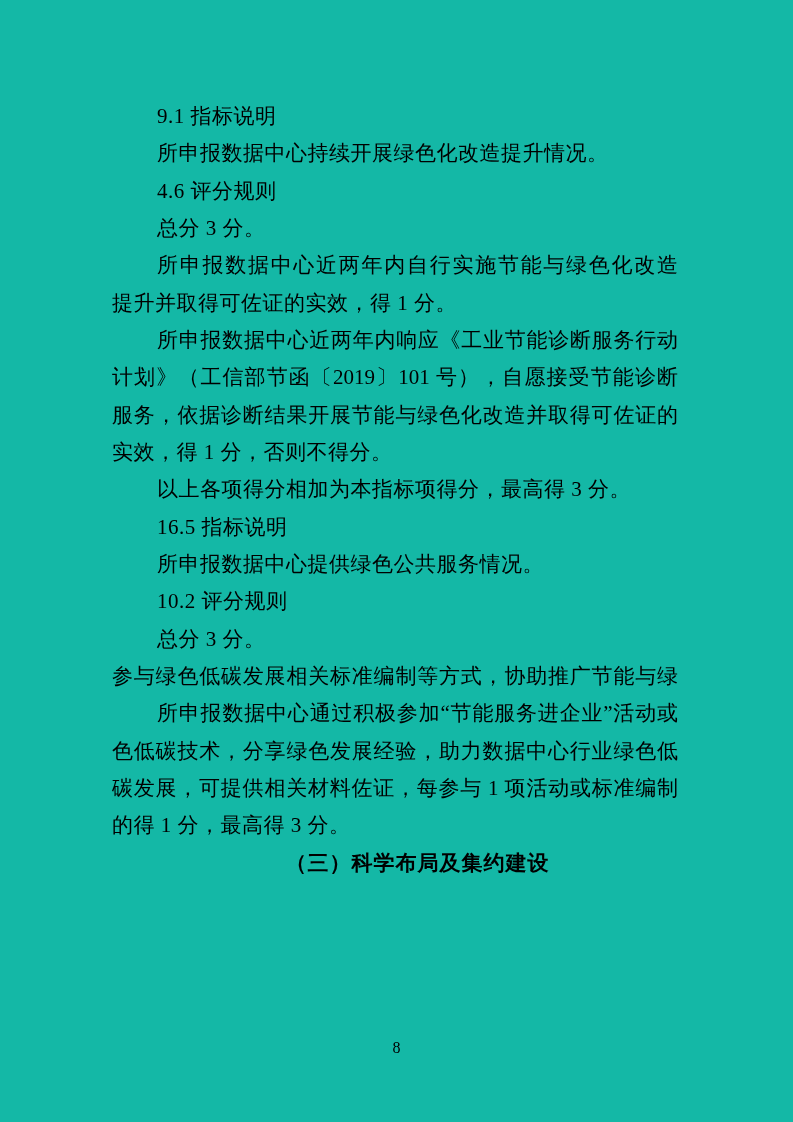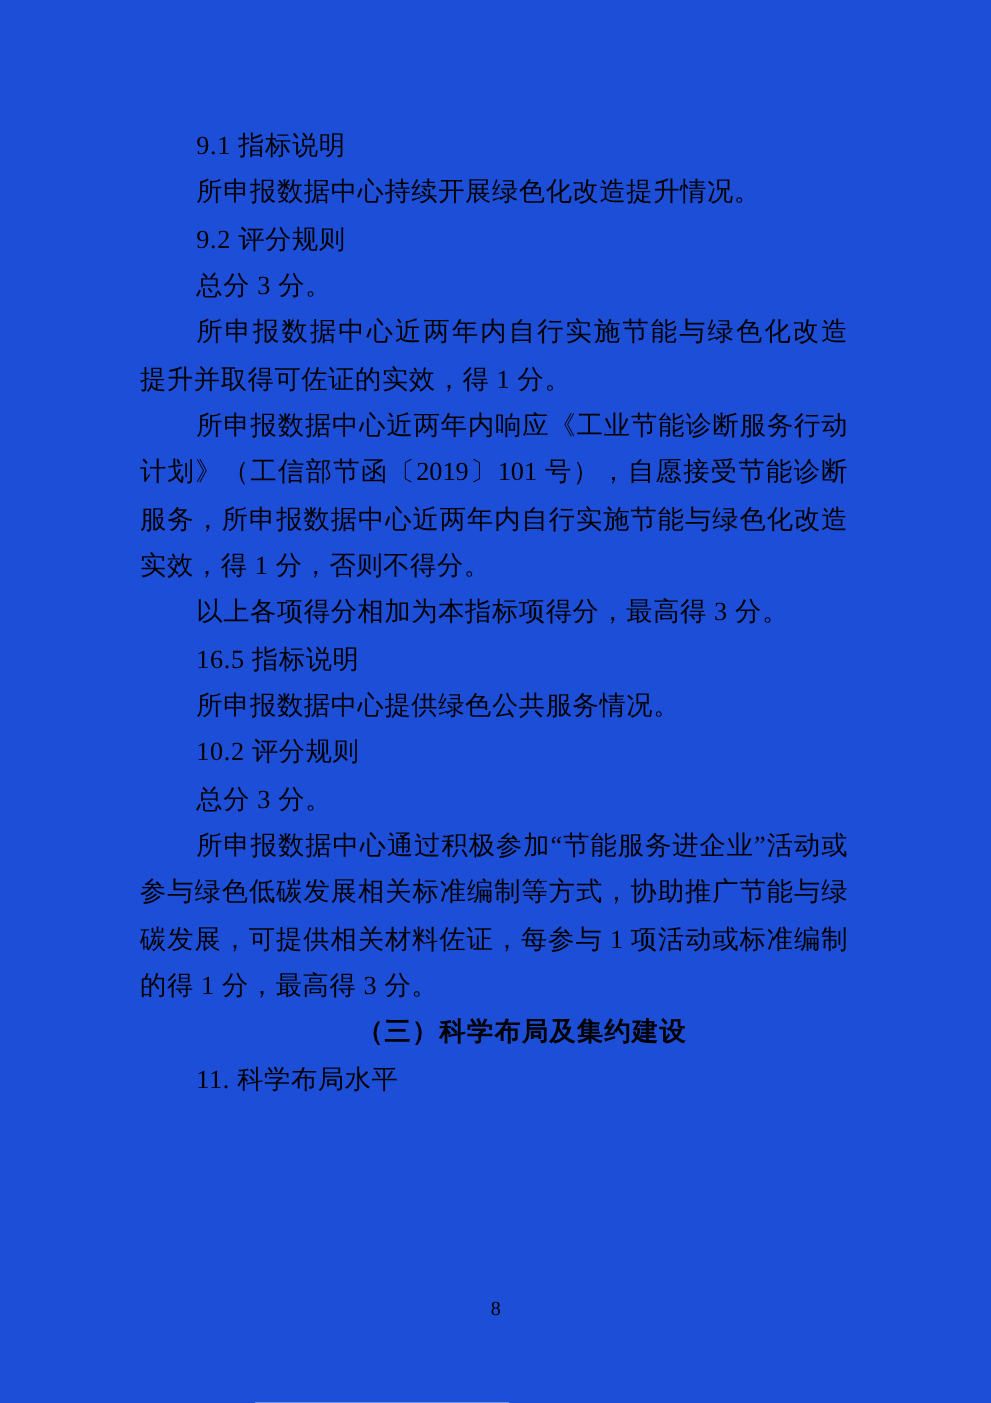--- a/index.html
+++ b/index.html
@@ -13,21 +13,21 @@
     position: relative;
     font-family: "Liberation Serif", "DejaVu Serif", serif;
     color: #000000;
     overflow: hidden;
   }
   .page {
     position: absolute;
     top: 0; left: 0;
     width: 793px;
     height: 1122px;
-    background: #1d4ed8;
+    background: #14b8a6;
   }
   .content {
     position: absolute;
     top: 98px;
     left: 112px;
     width: 566px;
   }
   .line {
     font-size: 21px;
     line-height: 37.33px;
@@ -60,34 +60,34 @@
     line-height: 20px;
   }
 </style>
 </head>
 <body>
 
 <div class="page">
   <div class="content" id="document-body">
       <div class="line indent">9.1 指标说明</div>
       <div class="line indent">所申报数据中心持续开展绿色化改造提升情况。</div>
-      <div class="line indent">9.2 评分规则</div>
+      <div class="line indent">4.6 评分规则</div>
       <div class="line indent">总分 3 分。</div>
       <div class="line indent justify">所申报数据中心近两年内自行实施节能与绿色化改造</div>
       <div class="line">提升并取得可佐证的实效，得 1 分。</div>
       <div class="line indent justify">所申报数据中心近两年内响应《工业节能诊断服务行动</div>
       <div class="line justify">计划》（工信部节函〔2019〕101 号），自愿接受节能诊断</div>
-      <div class="line justify">服务，所申报数据中心近两年内自行实施节能与绿色化改造</div>
+      <div class="line justify">服务，依据诊断结果开展节能与绿色化改造并取得可佐证的</div>
       <div class="line">实效，得 1 分，否则不得分。</div>
       <div class="line indent">以上各项得分相加为本指标项得分，最高得 3 分。</div>
       <div class="line indent">16.5 指标说明</div>
       <div class="line indent">所申报数据中心提供绿色公共服务情况。</div>
       <div class="line indent">10.2 评分规则</div>
       <div class="line indent">总分 3 分。</div>
+      <div class="line justify">参与绿色低碳发展相关标准编制等方式，协助推广节能与绿</div>
       <div class="line indent justify">所申报数据中心通过积极参加“节能服务进企业”活动或</div>
-      <div class="line justify">参与绿色低碳发展相关标准编制等方式，协助推广节能与绿</div>
+      <div class="line justify">色低碳技术，分享绿色发展经验，助力数据中心行业绿色低</div>
       <div class="line justify">碳发展，可提供相关材料佐证，每参与 1 项活动或标准编制</div>
       <div class="line">的得 1 分，最高得 3 分。</div>
       <div class="line indent bold">（三）科学布局及集约建设</div>
-      <div class="line indent">11. 科学布局水平</div>
     </div>
   <div class="footer">8</div>
 </div>
 
 </body></html>

